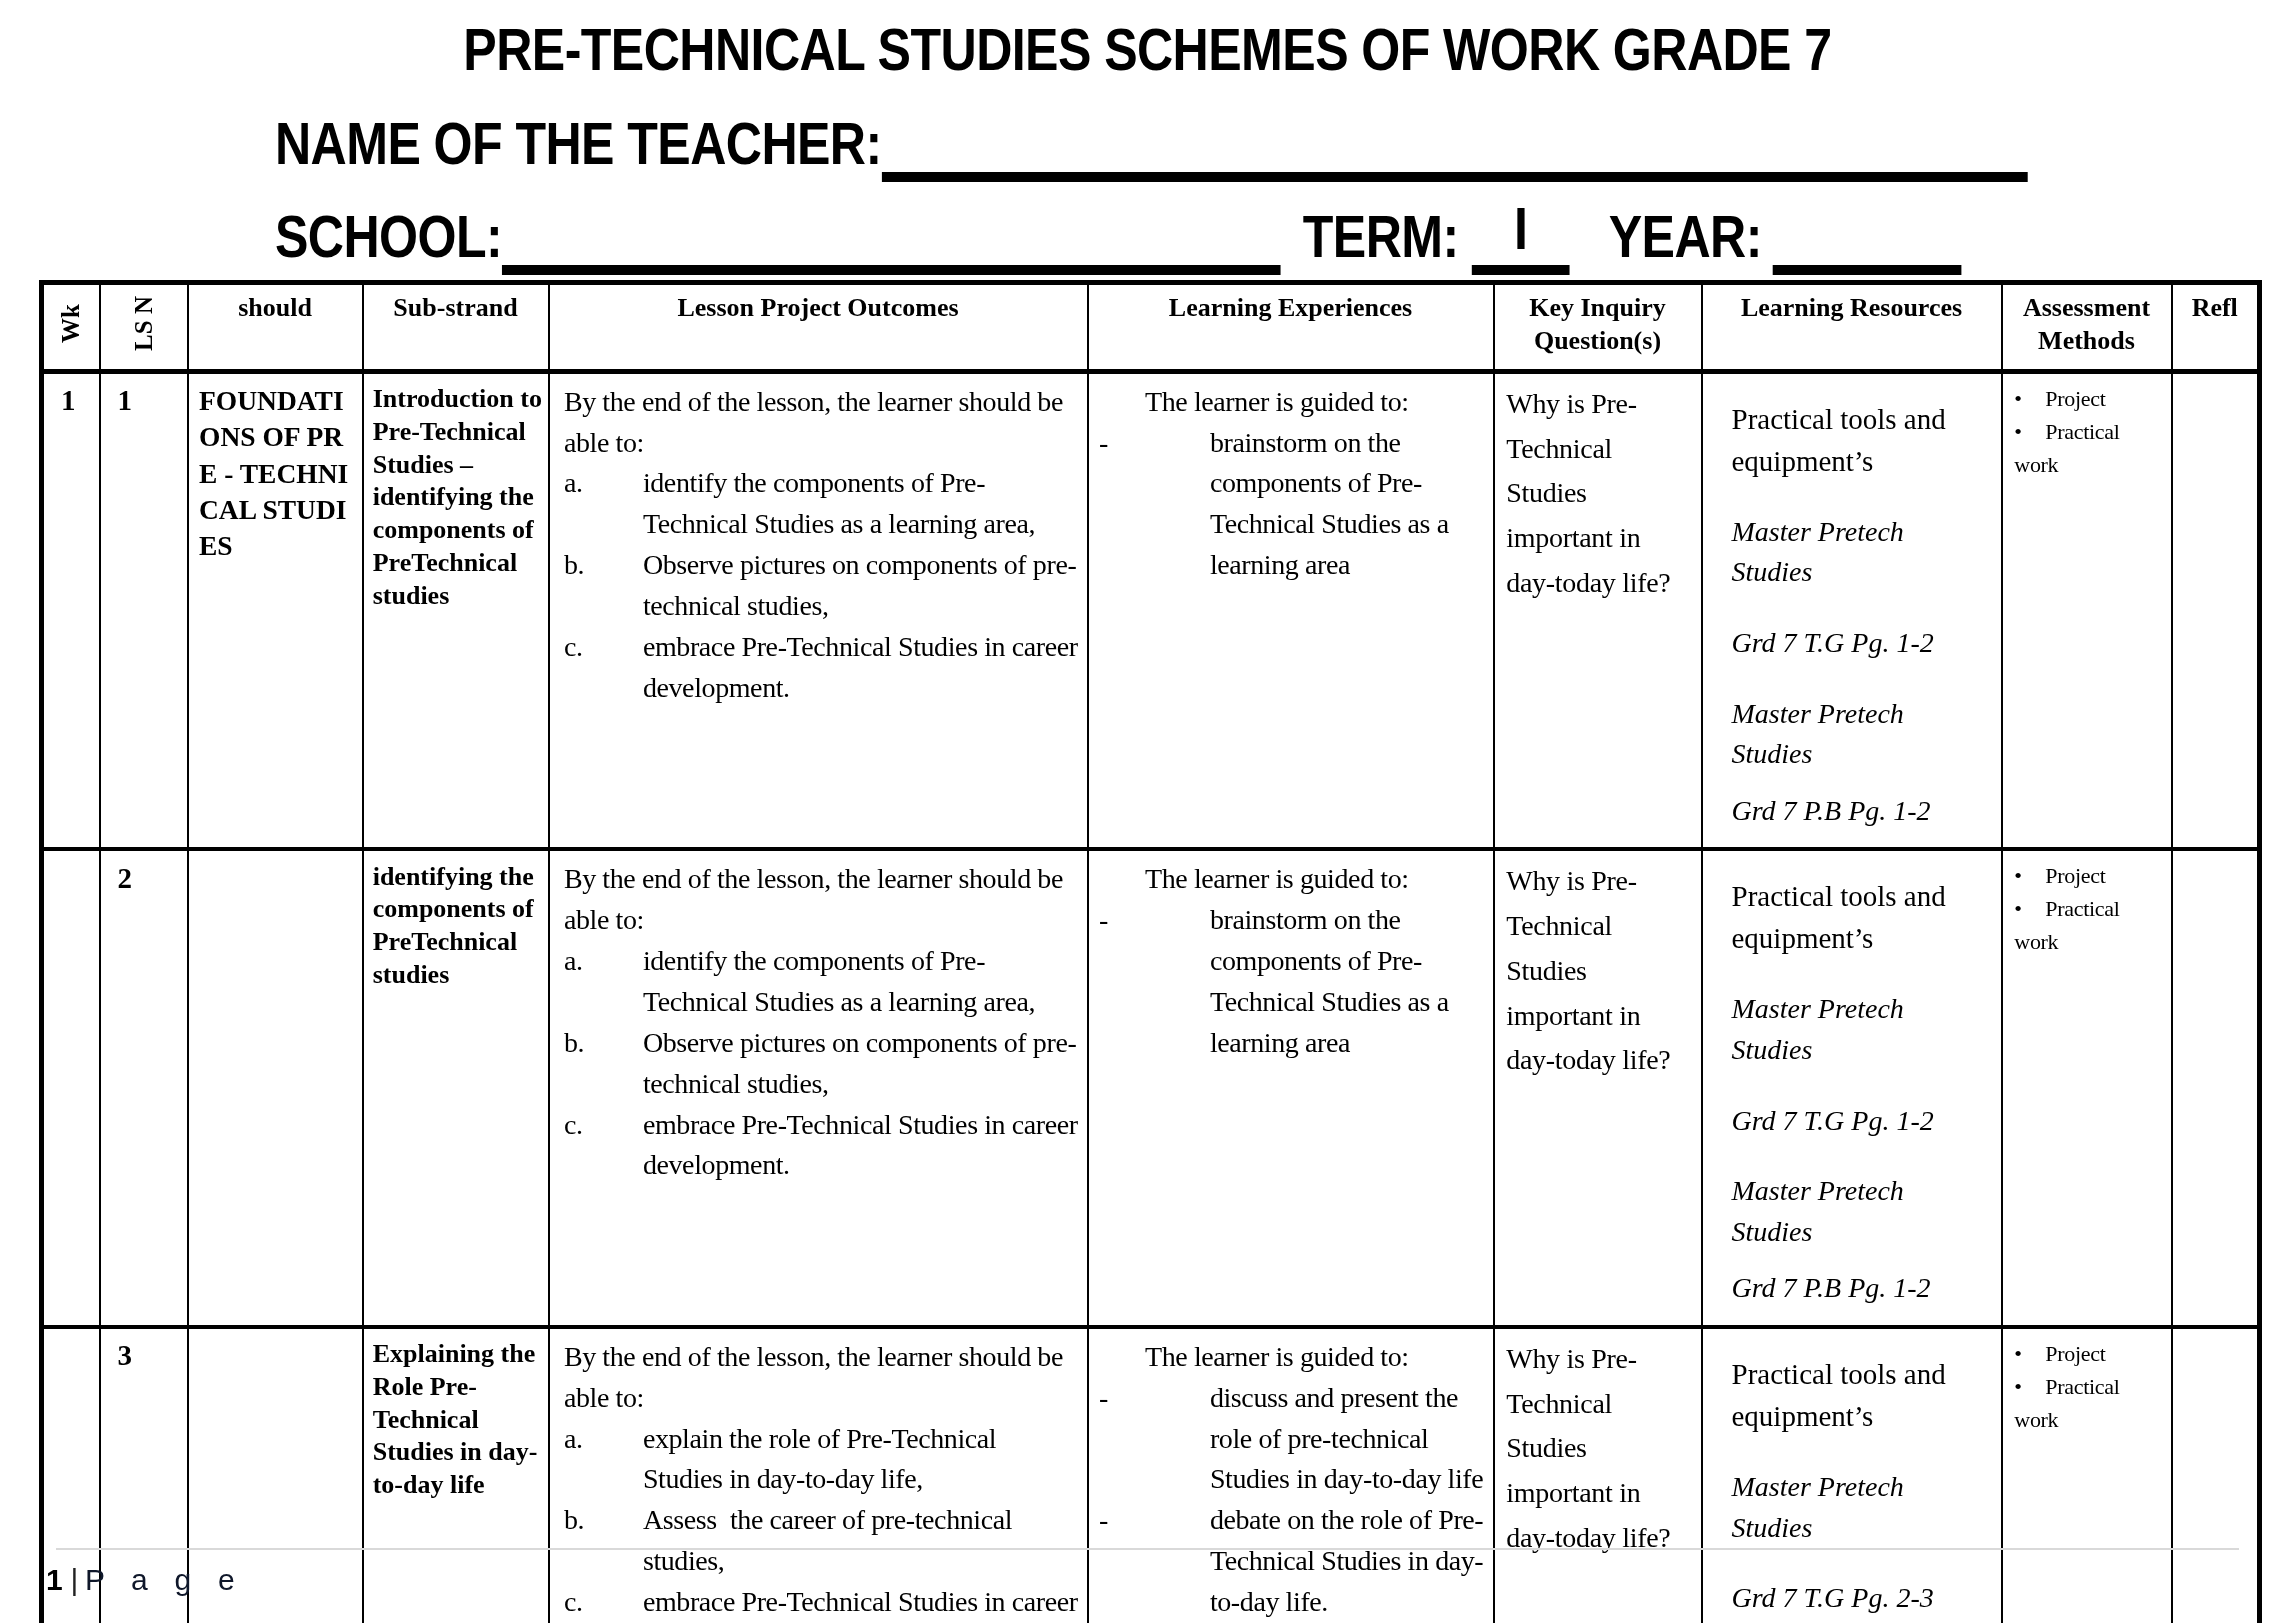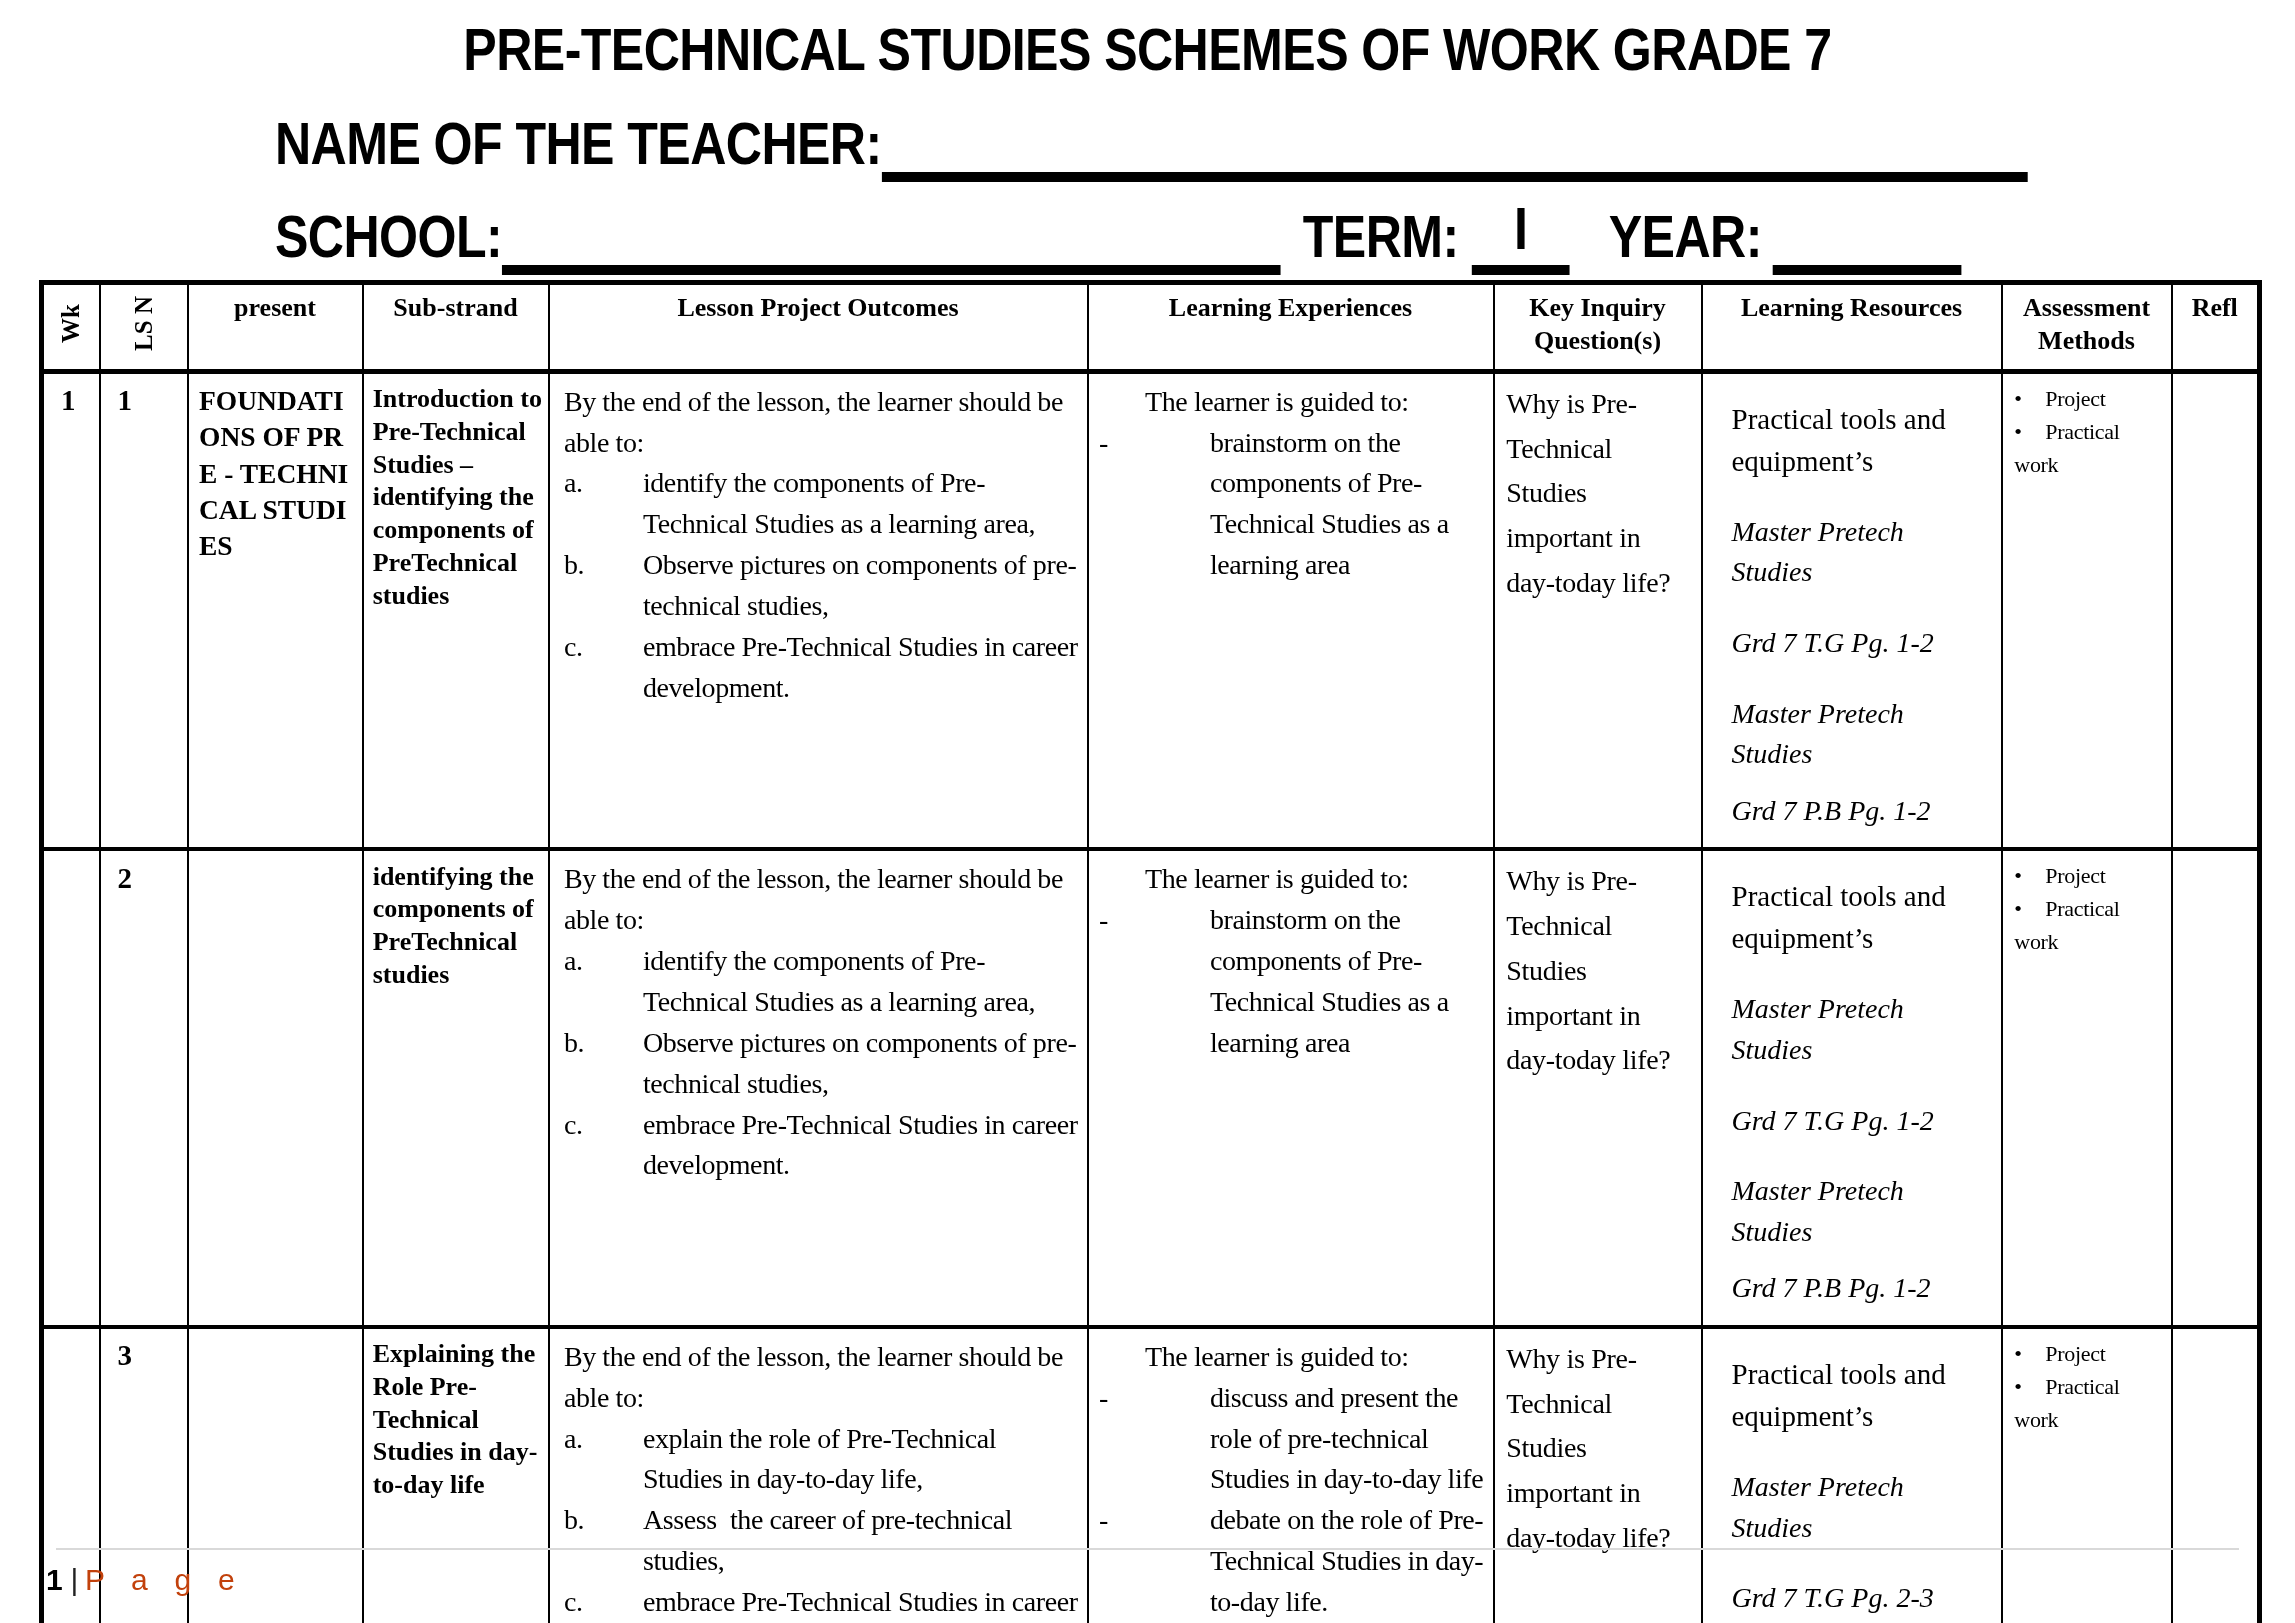--- a/index.html
+++ b/index.html
@@ -64,21 +64,21 @@
   .c-ass{font-size:22px;line-height:1.5;letter-spacing:-0.3px;padding:7.9px 2.6px 0 11.8px;}
   .a-item{margin:0;}
   .a-b{display:inline-block;width:31px;}
 
   
   .foot-rule{position:absolute;left:56px;right:56px;top:1548px;height:2px;background:#d9d9d9;}
   .footer{position:absolute;left:46px;top:1563px;font-family:"Liberation Sans",sans-serif;
           font-size:30px;}
   .footer .num{font-weight:bold;color:#000;}
   .footer .sep{color:#222;margin:0 6.5px 0 7.9px;}
-  .footer .word{color:#c2410c;letter-spacing:9.2px;}
+  .footer .word{color:#0f172a;letter-spacing:9.2px;}
 </style>
 </head>
 <body>
 
 <div class="doc-title">PRE-TECHNICAL STUDIES SCHEMES OF WORK GRADE 7</div>
 
 <div class="hline name">
   <span>NAME OF THE TEACHER:</span><span class="fill fill-name"></span>
 </div>
 
@@ -96,21 +96,21 @@
       <col style="width:406px">
     <col style="width:208px">
       <col style="width:300px">
       <col style="width:170px">
     <col style="width:88px">
   </colgroup>
   <thead>
     <tr>
       <th class="rot"><span class="v">Wk</span></th>
       <th class="rot"><span class="v">LS N</span></th>
-      <th>present</th>
+      <th>should</th>
       <th>Sub-strand</th>
       <th>Lesson Project Outcomes</th>
       <th>Learning Experiences</th>
       <th>Key Inquiry Question(s)</th>
       <th>Learning Resources</th>
       <th>Assessment Methods</th>
       <th>Refl</th>
     </tr>
   </thead>
   <tbody>

